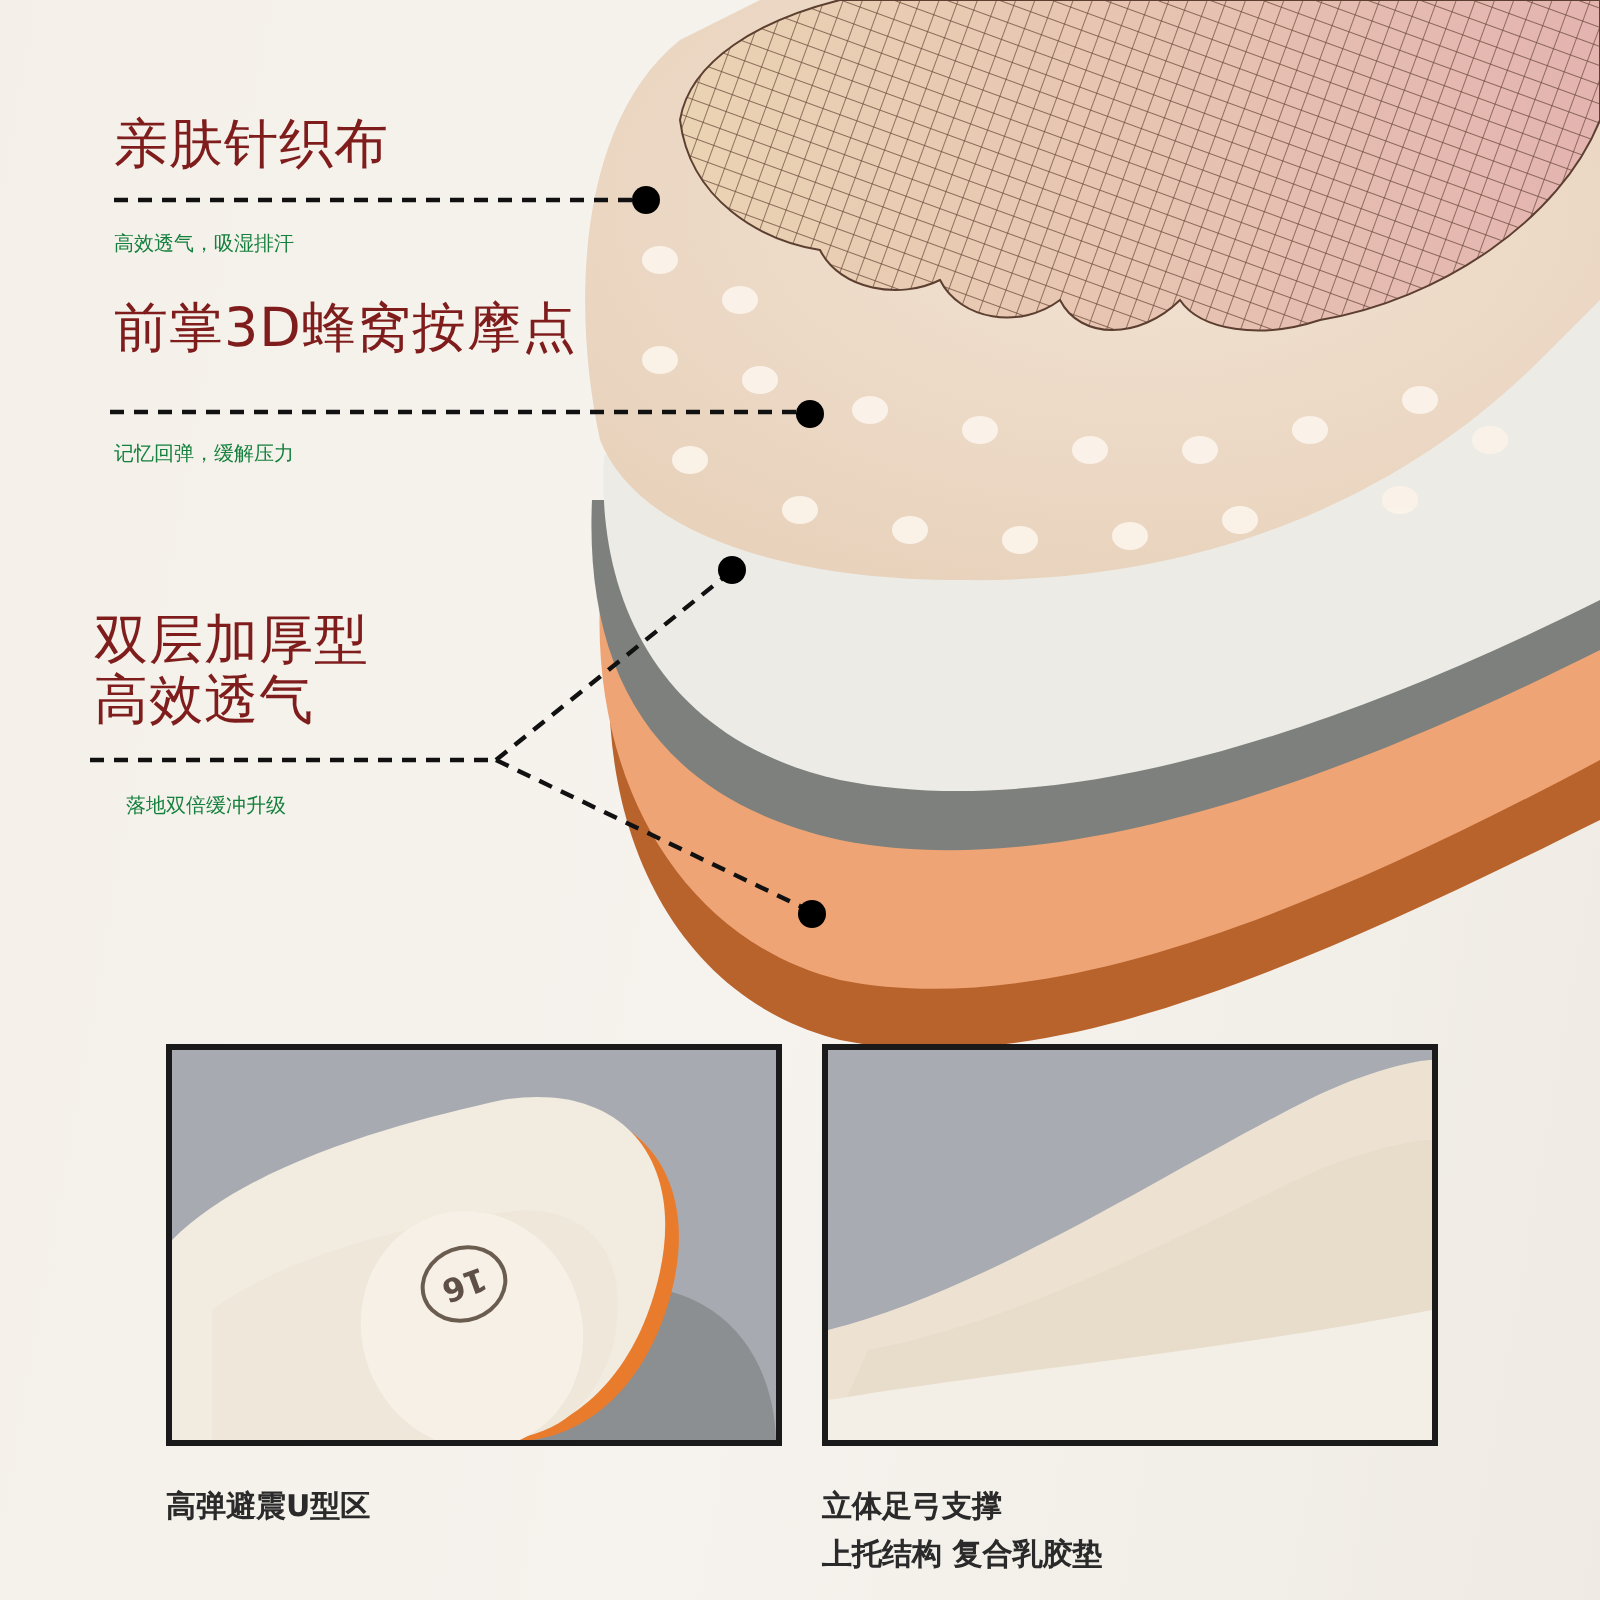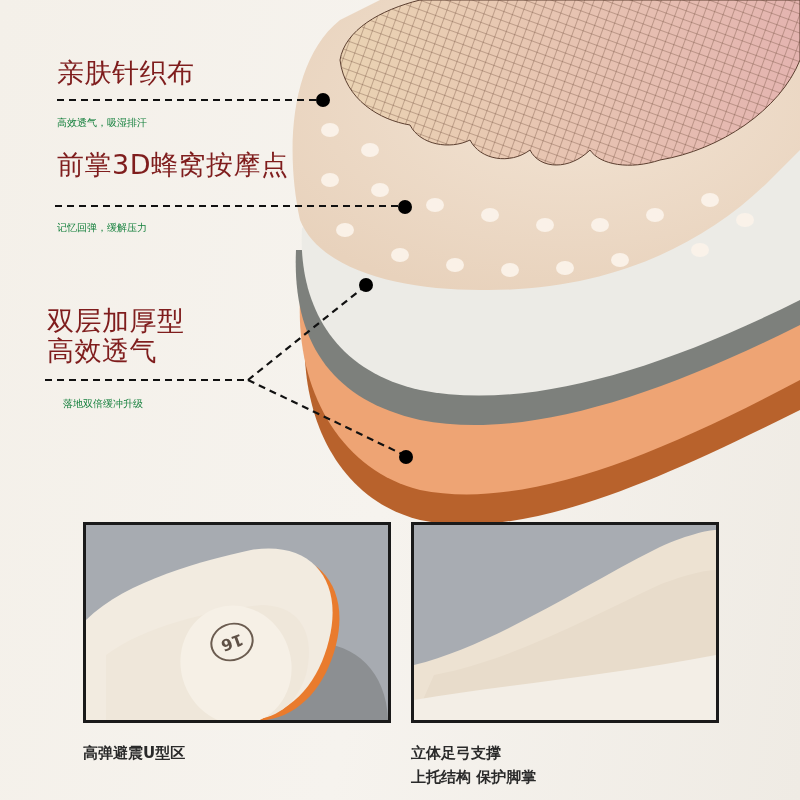--- a/index.html
+++ b/index.html
@@ -111,14 +111,14 @@
     <path d="M20 150 C100 135 180 90 245 60 C275 48 295 45 302 45 L302 195 L0 195 Z" fill="#e8dccb"></path>
     <path d="M0 175 C90 160 200 150 302 130 L302 195 L0 195 Z" fill="#f3eee6"></path>
   </svg>
 </div>
 
 <div class="abs caption" style="left:83px;top:741px;">
   <div>高弹避震U型区</div>
 </div>
 <div class="abs caption" style="left:411px;top:741px;">
   <div>立体足弓支撑</div>
-  <div>上托结构  保护脚掌</div>
+  <div>上托结构  复合乳胶垫</div>
 </div>
 
 </body></html>

